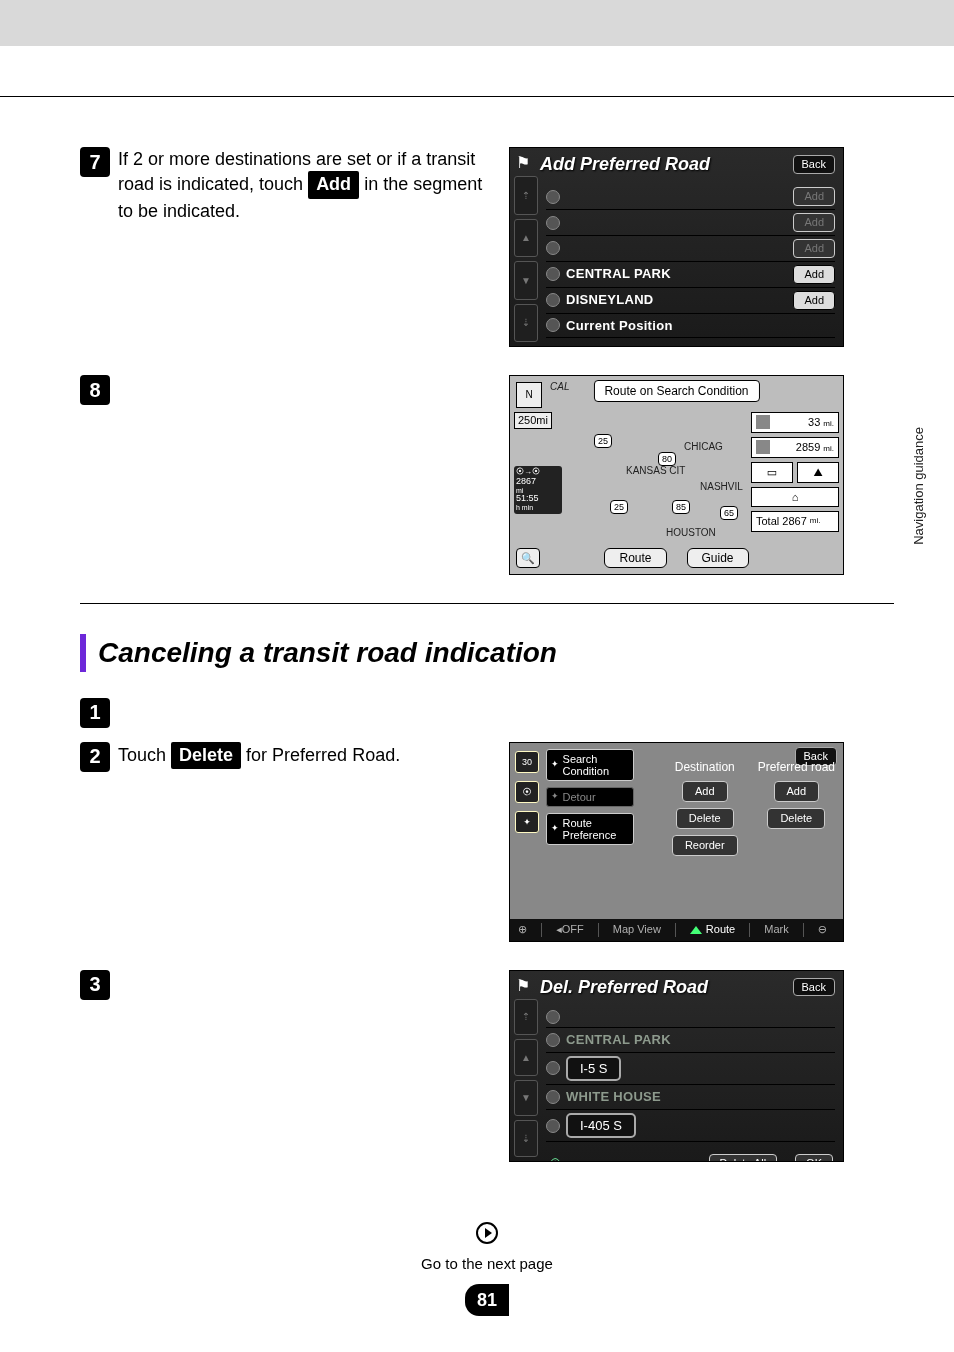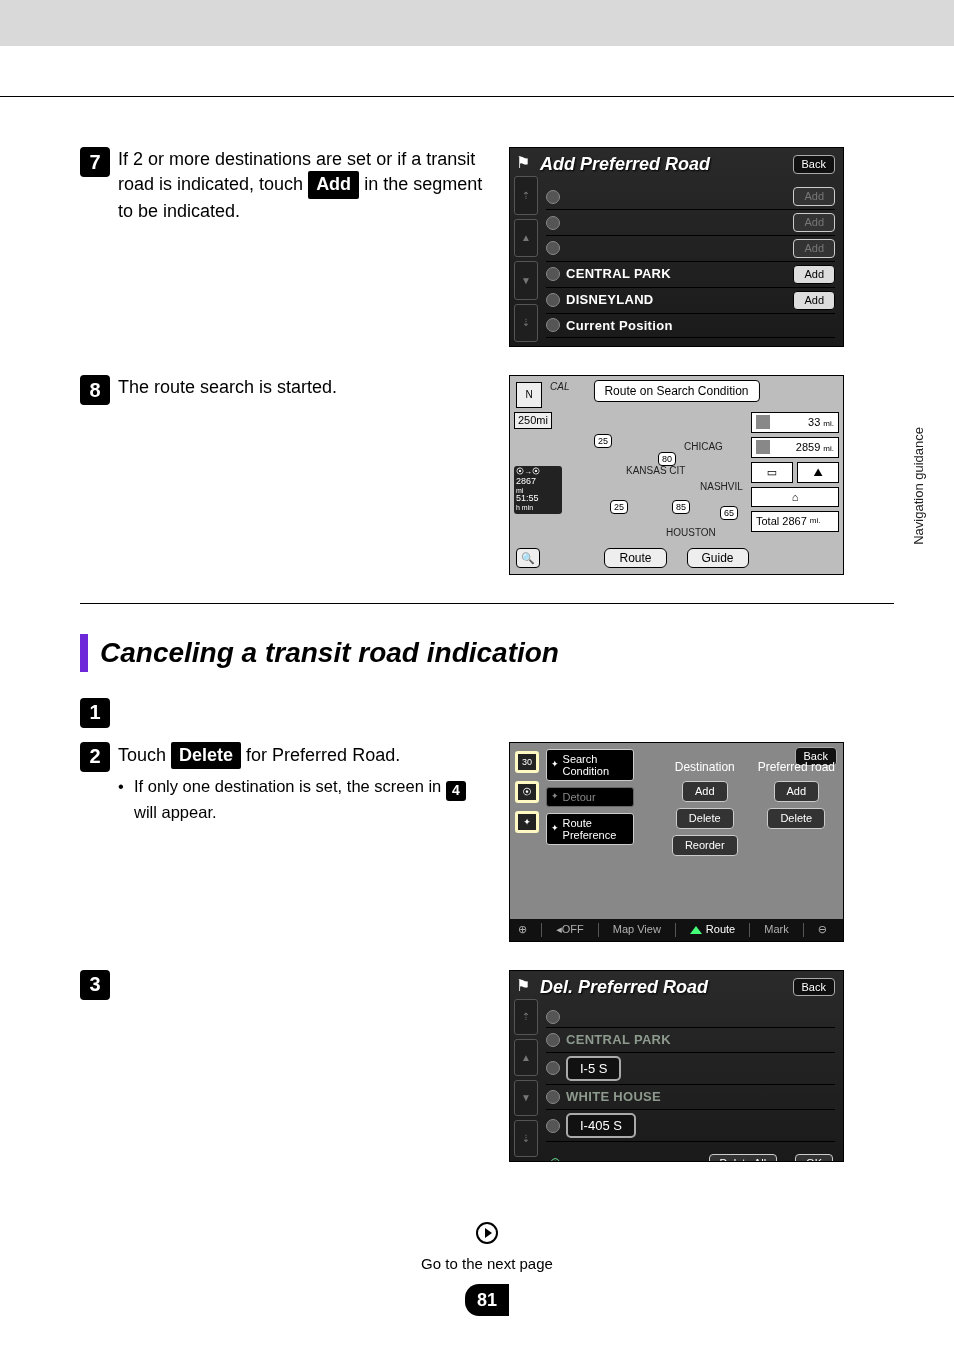--- a/index.html
+++ b/index.html
@@ -110,21 +110,21 @@
     transform: rotate(45deg);
     vertical-align: -1px;
     border-radius: 2px;
   }
 
   
   .section-heading {
     font-size: 28px;
     font-weight: bold;
     font-style: italic;
-    border-left: 8px solid #6d28d9;
+    border-left: 6px solid #6d28d9;
     padding-left: 12px;
     margin: 30px 0 26px 0;
   }
   .divider {
     border: none;
     border-top: 1px solid #000;
     margin: 20px 0 16px 0;
   }
 
   
@@ -344,21 +344,21 @@
     position: relative;
     color: #fff;
     font-size: 12px;
     overflow:hidden;
   }
   .rs-left {
     position: absolute; left: 2px; top: 2px; bottom: 24px; width: 30px;
     display:flex; flex-direction:column; gap:8px; align-items:center; padding-top:6px;
   }
   .rs-left div {
-    width:24px; height:22px; background:#222; border:3px solid #fef9c3; border-radius:3px;
+    width:24px; height:22px; background:#222; border:1px solid #fef9c3; border-radius:3px;
     display:flex; align-items:center; justify-content:center; font-size:9px; color:#fff;
   }
   .rs-menu {
     position:absolute; left:36px; top:6px;
     display:flex; flex-direction:column; gap:6px;
   }
   .rs-menu-item {
     width: 88px;
     background:#000;
     border:1.5px solid #ccc;
@@ -500,21 +500,20 @@
               <span class="label">Current Position</span>
             </div>
           </div>
       </div>
     </div>
   </div>
 
   <div class="row">
     <div class="left">
       <div class="step-num">8</div>
-      <div class="step-body">The route search is started.</div>
     </div>
     <div class="right">
       <div class="screen map-screen">
         <div class="compass">N</div>
         <div class="scale">250mi</div>
         <div class="map-top-pill">Route on Search Condition</div>
         <div class="map-left-box">
           <div style="font-size:8px">⦿→⦿</div>
           <div><span>2867</span></div>
           <div style="font-size:7px">mi</div>
@@ -568,27 +567,20 @@
     </div>
   </div>
 
   <div class="row">
     <div class="left">
       <div class="step-num">2</div>
       <div class="step-body">
         <span>Touch </span>
         <span class="black-btn">Delete</span>
         <span> for Preferred Road.</span>
-        <ul class="bullets">
-          <li>
-            <span>If only one destination is set, the screen in </span>
-            <span class="step-num-inline">4</span>
-            <span> will appear.</span>
-          </li>
-        </ul>
       </div>
     </div>
     <div class="right">
       <div class="screen route-screen">
         <span class="back-btn rs-back">Back</span>
         <div class="rs-left">
           <div>30</div>
           <div>⦿</div>
           <div>✦</div>
         </div>

